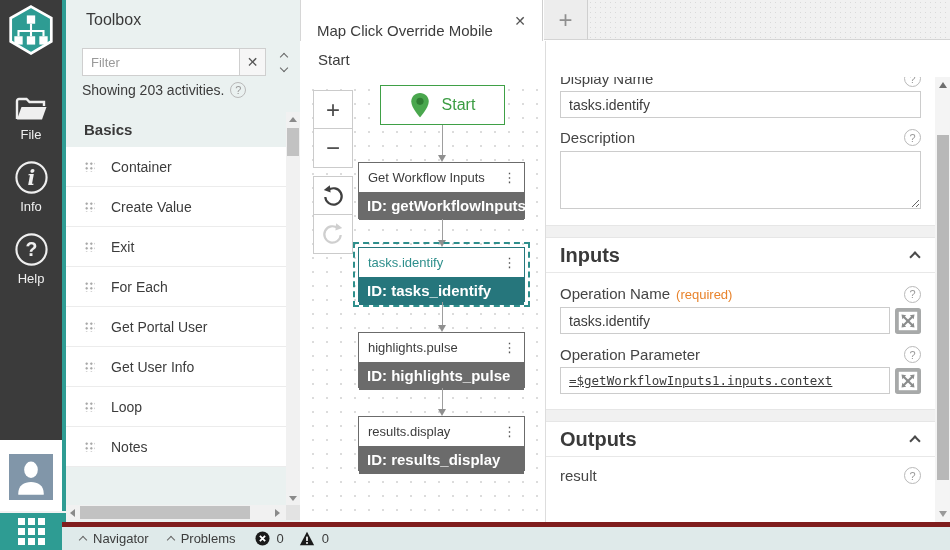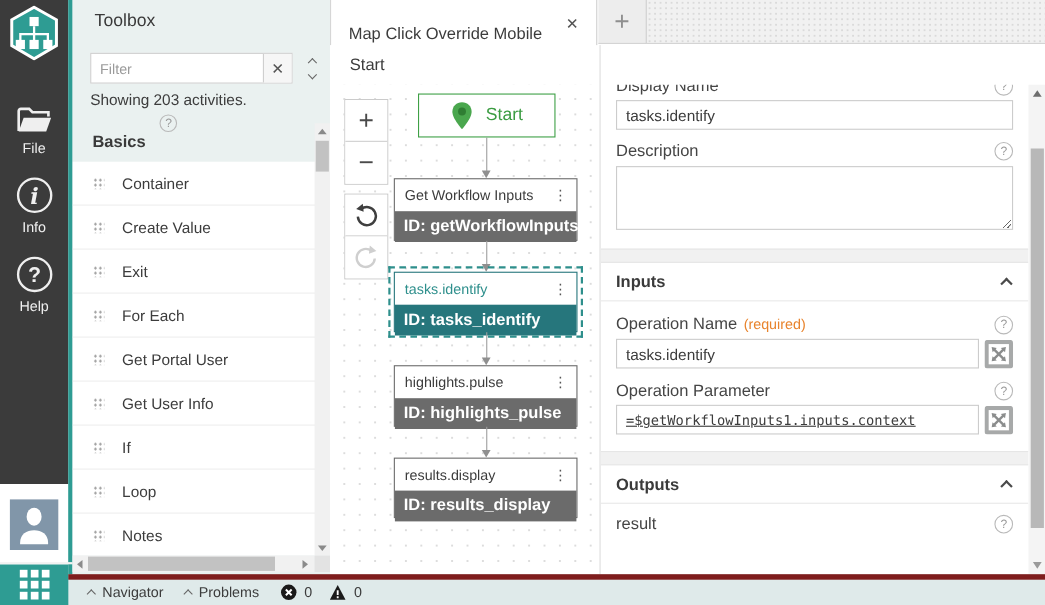--- a/index.html
+++ b/index.html
@@ -27,21 +27,21 @@
   #tb-title { position:absolute; left:20px; top:11px; font-size:16px; color:#3a3a3a; }
   #tb-filter { position:absolute; left:16px; top:48px; width:184px; height:28px; background:#fff;
     border:1px solid #cfcfcf; }
   #tb-filter input { position:absolute; left:0; top:0; width:157px; height:26px; border:0; outline:none;
     padding:0 8px; font-size:13px; font-family:"Liberation Sans",sans-serif; color:#3c3c3c; background:transparent;}
   #tb-filter input::placeholder { color:#9a9a9a; }
   #tb-clear { position:absolute; right:0; top:0; width:26px; height:26px; border-left:1px solid #cfcfcf;
     background:#f6f6f6; display:flex; align-items:center; justify-content:center; font-size:14px; color:#555; cursor:pointer;}
   #tb-chevs { position:absolute; left:206px; top:48px; width:24px; height:28px; display:flex; flex-direction:column;
     align-items:center; justify-content:center; gap:5px; cursor:pointer;}
-  #tb-summary { position:absolute; left:16px; top:82px; font-size:14px; color:#3c3c3c; display:flex; align-items:center; gap:6px;flex-direction:column;}
+  #tb-summary { position:absolute; left:16px; top:82px; font-size:14px; color:#3c3c3c; display:flex; align-items:center; gap:6px;}
   #tb-list { position:absolute; left:0; top:112px; width:264px; height:393px; overflow:hidden; }
   .tb-section-head { height:35px; display:flex; align-items:center; padding:0 14px 0 18px; }
   .tb-section-head .sec-label { font-size:15px; font-weight:bold; color:#3a3a3a; flex:1; }
   .tb-item { height:40px; background:#fff; border-bottom:1px solid #ececec; display:flex; align-items:center; padding-left:18px; cursor:grab;}
   .grip { width:11px; height:11px; background-image:radial-gradient(#a2a2a2 1.1px, transparent 1.3px);
     background-size:4.5px 4.5px; background-position:0.5px 0.5px; flex:0 0 auto; }
   .tb-item-label { font-size:14px; margin-left:16px; color:#3c3c3c; }
 
   
   #tb-vscroll { position:absolute; left:220px; top:112px; width:14px; height:393px; background:#f1f1f1; }
@@ -109,21 +109,21 @@
   .req { font-size:13px; color:#e8832c; margin-left:6px; }
   .help-circ { width:17px; height:17px; border:1px solid #b9b9b9; border-radius:50%; color:#9a9a9a;
     font-size:11px; display:flex; align-items:center; justify-content:center; flex:0 0 auto; }
   .p-input { width:100%; height:27px; border:1px solid #ccc; padding:0 8px; font-size:14px; color:#3c3c3c;
     font-family:"Liberation Sans",sans-serif; background:#fff; outline:none; }
   .p-input.mono { font-family:"DejaVu Sans Mono", monospace; font-size:12.5px; }
   #desc-area { width:100%; height:58px; border:1px solid #ccc; resize:both; font-family:"Liberation Sans",sans-serif; font-size:13px; padding:4px 6px; outline:none;}
   .gap-band { height:13px; background:#f1f1f1; border-top:1px solid #e6e6e6; border-bottom:1px solid #e6e6e6; }
   .section-head { height:35px; display:flex; align-items:center; justify-content:space-between; padding:0 16px 0 14px;
     border-bottom:1px solid #e8e8e8; cursor:pointer;}
-  .section-head .sec-title { font-size:15px; font-weight:bold; color:#3a3a3a; }
+  .section-head .sec-title { font-size:20px; font-weight:bold; color:#3a3a3a; }
   .input-row { display:flex; align-items:center; gap:5px; }
   .expr-btn { width:26px; height:26px; flex:0 0 auto; cursor:pointer; }
   .chev { display:inline-block; width:8px; height:8px; border-left:2px solid #4a4a4a; border-top:2px solid #4a4a4a; transform:rotate(45deg); }
   .chev.small { width:6px; height:6px; border-width:1.6px; border-color:#666; }
   .chev.down { transform:rotate(225deg); }
 
   
   #p-scroll { position:absolute; right:0; top:36px; bottom:0; width:15px; background:#f4f4f4; }
   #p-sthumb { position:absolute; left:1.5px; top:58px; width:12px; height:345px; background:#b8b8b8; }
   #p-sup { position:absolute; left:3.5px; top:5px; }
@@ -240,24 +240,20 @@
       <span class="grip"></span>
       <span class="tb-item-label">For Each</span>
     </div>
     <div class="tb-item">
       <span class="grip"></span>
       <span class="tb-item-label">Get Portal User</span>
     </div>
     <div class="tb-item">
       <span class="grip"></span>
       <span class="tb-item-label">Get User Info</span>
-    </div>
-    <div class="tb-item">
-      <span class="grip"></span>
-      <span class="tb-item-label">If</span>
     </div>
     <div class="tb-item">
       <span class="grip"></span>
       <span class="tb-item-label">Loop</span>
     </div>
     <div class="tb-item">
       <span class="grip"></span>
       <span class="tb-item-label">Notes</span>
     </div>
   </div>

